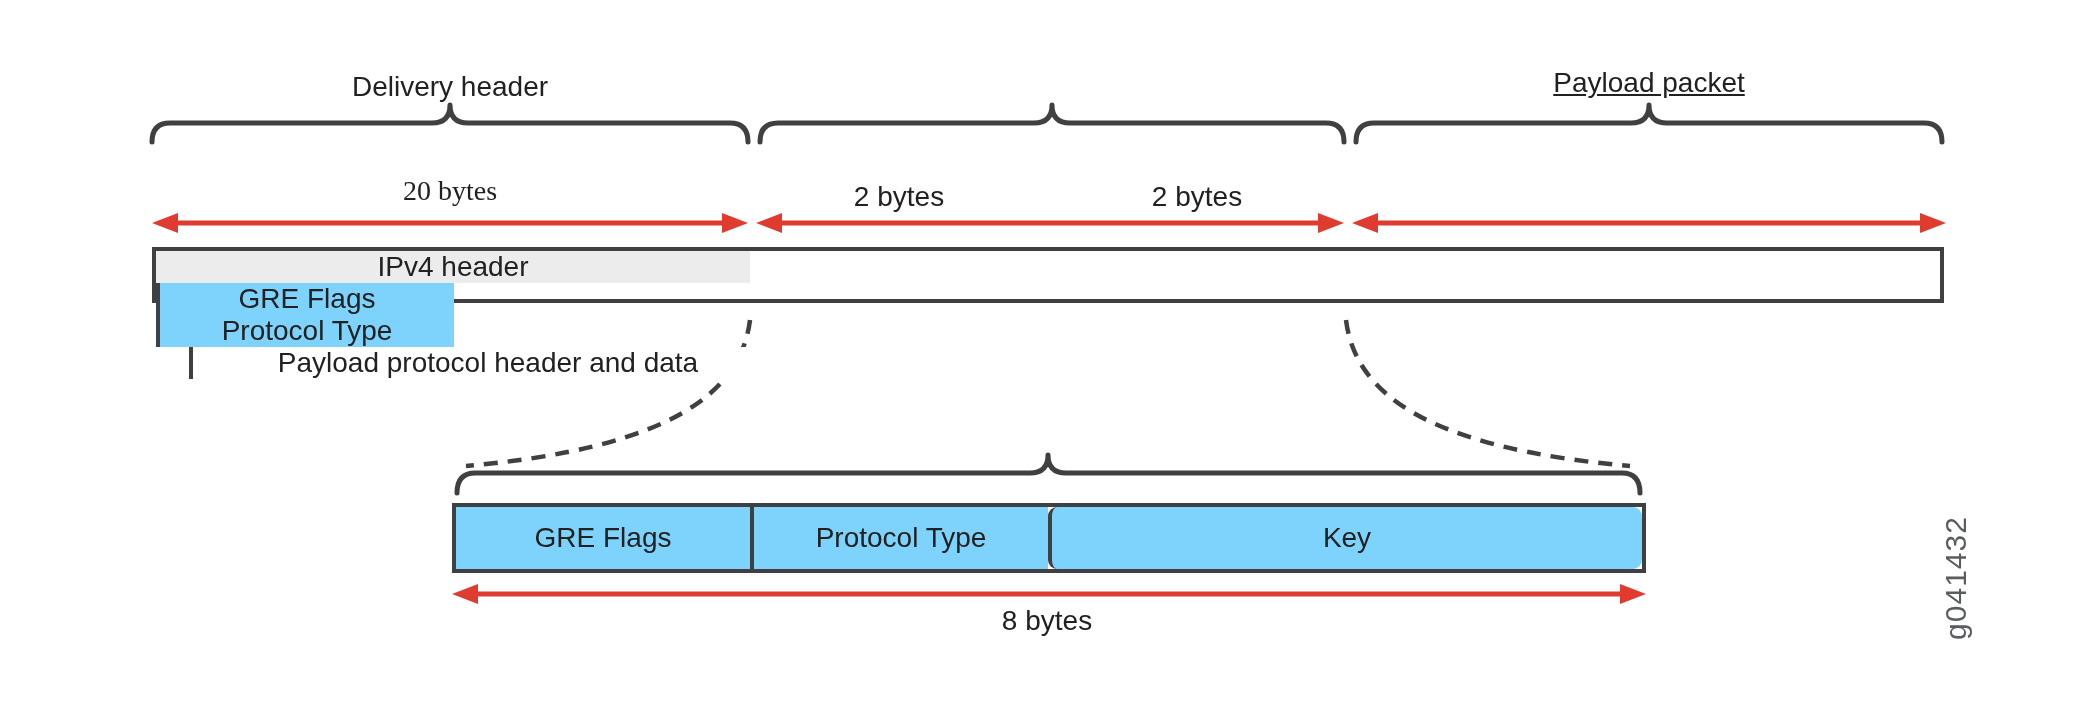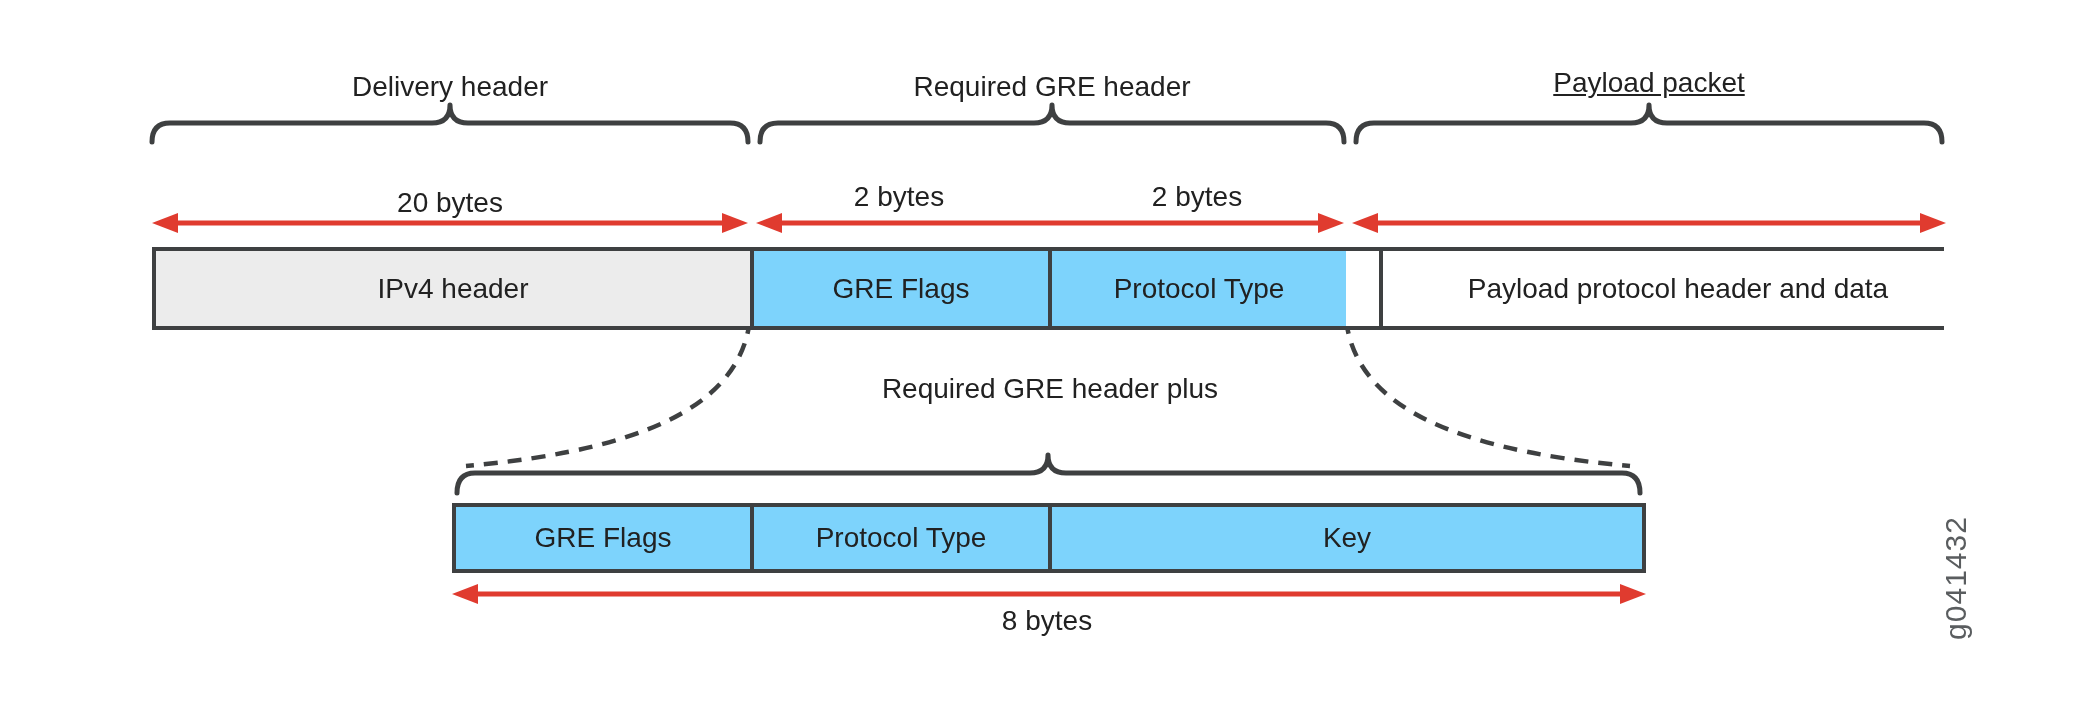--- a/index.html
+++ b/index.html
@@ -22,21 +22,21 @@
     font-size:28px;line-height:30px;white-space:nowrap;
   }
   .caption{
     position:absolute;transform:translateX(-50%);
     font-size:28px;line-height:33px;text-align:center;white-space:nowrap;
   }
   .fields-row{
     position:absolute;display:flex;box-sizing:border-box;
     border:4px solid #3e4041;background:#ffffff;
   }
-  .row-top{left:152px;top:247px;width:1792px;height:83px;}
+  .row-top{left:152px;top:247px;width:1792px;height:56px;flex-direction:column;}
   .row-expanded{left:452px;top:503px;width:1194px;height:70px;}
   .cell{
     box-sizing:border-box;display:flex;align-items:center;justify-content:center;
     font-size:28px;white-space:nowrap;flex:none;
   }
   .cell + .cell{border-left:4px solid #3e4041;}
   .fill-gray{background:#ececec;}
   .fill-blue{background:#7dd3fc;}
   .fill-white{background:#ffffff;}
   .figure-id{
@@ -78,41 +78,39 @@
     <path class="brace" d="M 457 493 Q 457 473 475 473 L 1030 473 Q 1048 473 1048 455 Q 1048 473 1066 473 L 1622 473 Q 1640 473 1640 493"></path>
 
     <g>
       <line class="arrow-line" x1="474" y1="594" x2="1624" y2="594"></line>
       <polygon class="arrow-head" points="452,594 478,584 478,604"></polygon>
       <polygon class="arrow-head" points="1646,594 1620,584 1620,604"></polygon>
     </g>
   </svg>
 
   <div class="label" style="left:450px;top:72px;">Delivery header</div>
-  <div class="label" style="left:1052px;top:72px;">Required GRE header</div>
   <div class="label" style="left:1649px;top:68px;text-decoration:underline;">Payload packet</div>
 
-  <div class="label" style="left:450px;top:188px;">20 bytes</div>
+  <div class="label" style="left:450px;top:176px;font-family:Liberation Serif, serif;">20 bytes</div>
   <div class="label" style="left:899px;top:182px;">2 bytes</div>
   <div class="label" style="left:1197px;top:182px;">2 bytes</div>
 
   <div class="fields-row row-top">
     <div class="cell fill-gray" style="width:594px;">IPv4 header</div>
     <div class="cell fill-blue" style="width:298px;">GRE Flags</div>
     <div class="cell fill-blue" style="width:298px;">Protocol Type</div>
     <div class="cell fill-white" style="width:594px;margin-left:33px;">Payload protocol header and data</div>
   </div>
 
   <div class="caption" style="left:1050px;top:372px;">
-    <div>Required GRE header plus</div>
   </div>
 
   <div class="fields-row row-expanded">
     <div class="cell fill-blue" style="width:294px;">GRE Flags</div>
     <div class="cell fill-blue" style="width:298px;">Protocol Type</div>
-    <div class="cell fill-blue" style="width:594px;">Key</div>
+    <div class="cell fill-blue" style="width:594px;border-radius:9px;">Key</div>
   </div>
 
   <div class="label" style="left:1047px;top:606px;">8 bytes</div>
 
   <div class="figure-id">g041432</div>
 
 </div>
 
 </body></html>

